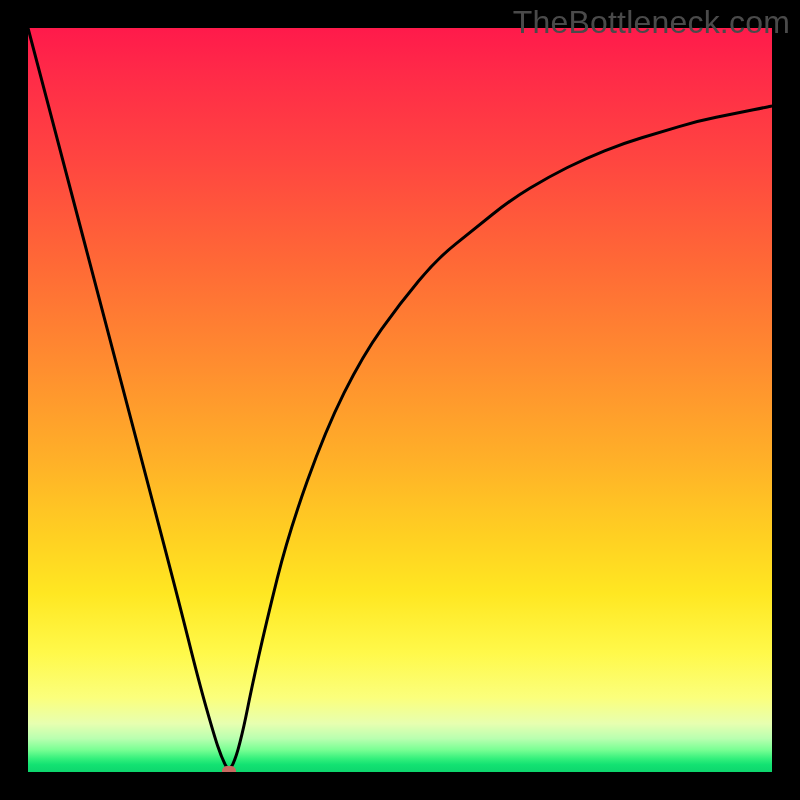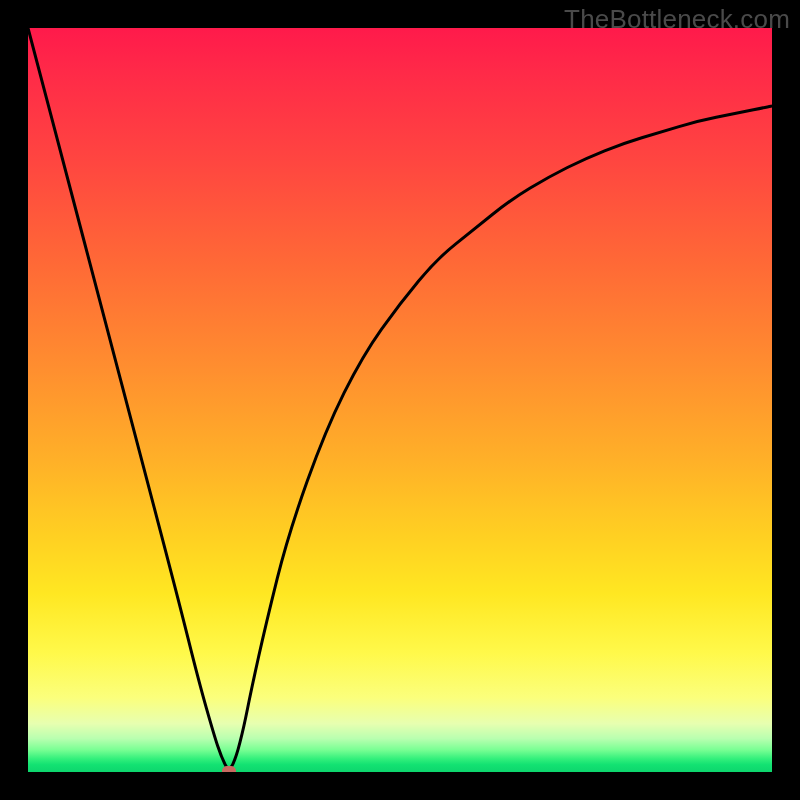--- a/index.html
+++ b/index.html
@@ -14,21 +14,21 @@
   .frame {
     position: relative;
     width: 800px;
     height: 800px;
     background: #000;
   }
   .watermark {
     position: absolute;
     top: 4px;
     right: 10px;
-    font-size: 26px;
+    font-size: 32px;
     font-weight: 400;
     color: #4a4a4a;
     letter-spacing: 0.2px;
     z-index: 5;
   }
   .plot-area {
     position: absolute;
     left: 28px;
     top: 28px;
     width: 744px;

